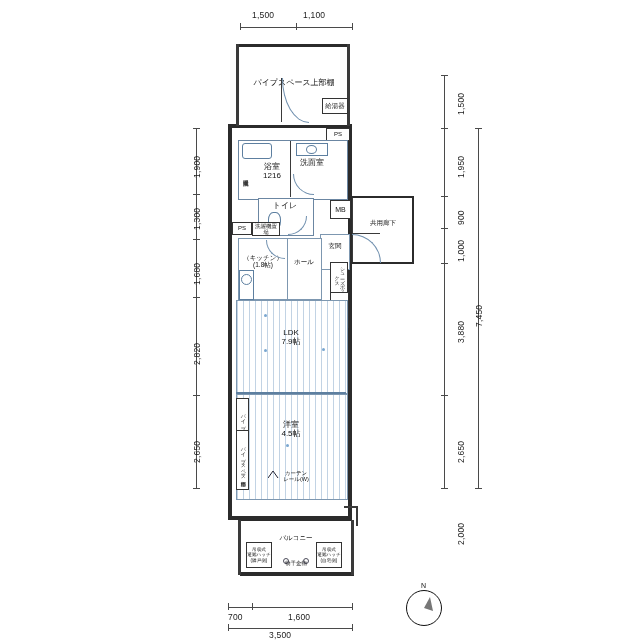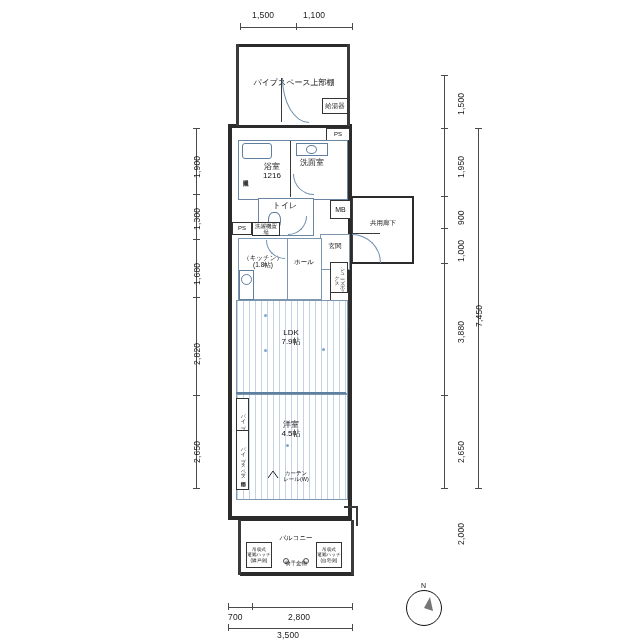--- a/index.html
+++ b/index.html
@@ -192,26 +192,26 @@
   <div class="dline-v" style="left:478px; top:128px; height:360px;"></div>
   <div class="tick tick-h" style="left:475px; top:128px;"></div>
   <div class="tick tick-h" style="left:475px; top:488px;"></div>
   <div class="dim vert" style="left:474px; top:327px;">7,450</div>
 
   <div class="dline-h" style="left:228px; top:607px; width:124px;"></div>
   <div class="tick tick-v" style="left:228px; top:603px;"></div>
   <div class="tick tick-v" style="left:252px; top:603px;"></div>
   <div class="tick tick-v" style="left:352px; top:603px;"></div>
   <div class="dim" style="left:228px; top:612px;">700</div>
-  <div class="dim" style="left:288px; top:612px;">2,800</div>
+  <div class="dim" style="left:288px; top:612px;">1,600</div>
 
   <div class="dline-h" style="left:228px; top:628px; width:124px;"></div>
   <div class="tick tick-v" style="left:228px; top:624px;"></div>
   <div class="tick tick-v" style="left:352px; top:624px;"></div>
-  <div class="dim" style="left:277px; top:630px;">3,500</div>
+  <div class="dim" style="left:269px; top:630px;">3,500</div>
 
   <div class="wall" style="left:228px; top:128px; width:4px; height:392px;"></div>
   <div class="wall" style="left:348px; top:128px; width:4px; height:392px;"></div>
   <div class="wall" style="left:228px; top:124px; width:124px; height:4px;"></div>
   <div class="wall" style="left:228px; top:516px; width:124px; height:4px;"></div>
 
   <div class="room-fill plain" style="left:238px; top:46px; width:110px; height:78px; border:1px solid #2b2b2b;"></div>
   <div class="wall" style="left:236px; top:44px; width:114px; height:3px;"></div>
   <div class="wall-thin" style="left:236px; top:44px; width:3px; height:82px;"></div>
   <div class="wall-thin" style="left:347px; top:44px; width:3px; height:82px;"></div>

